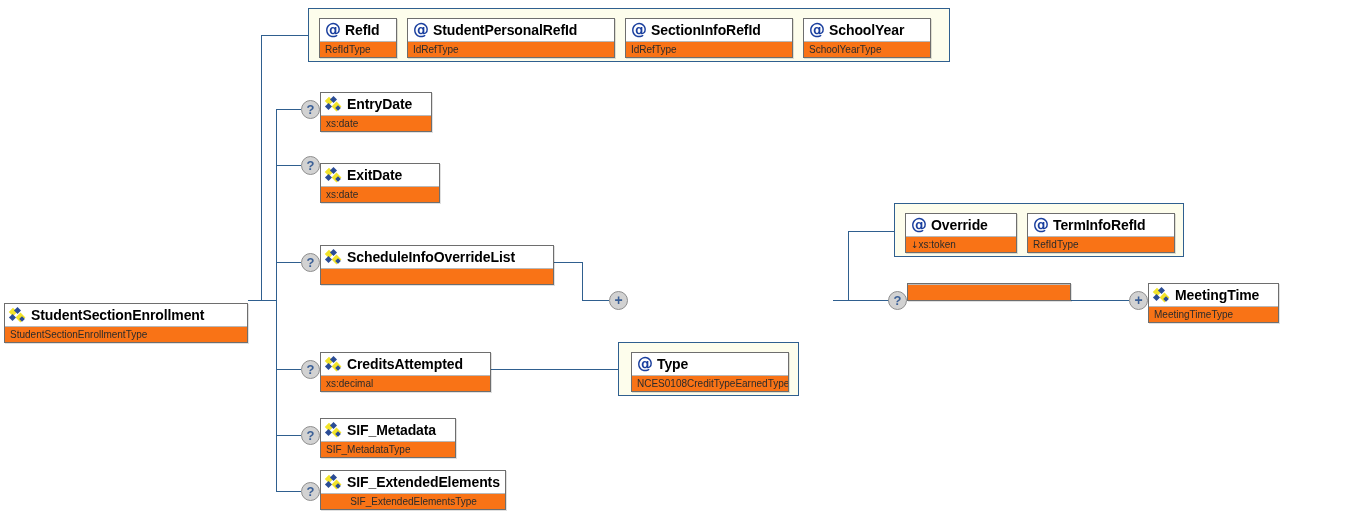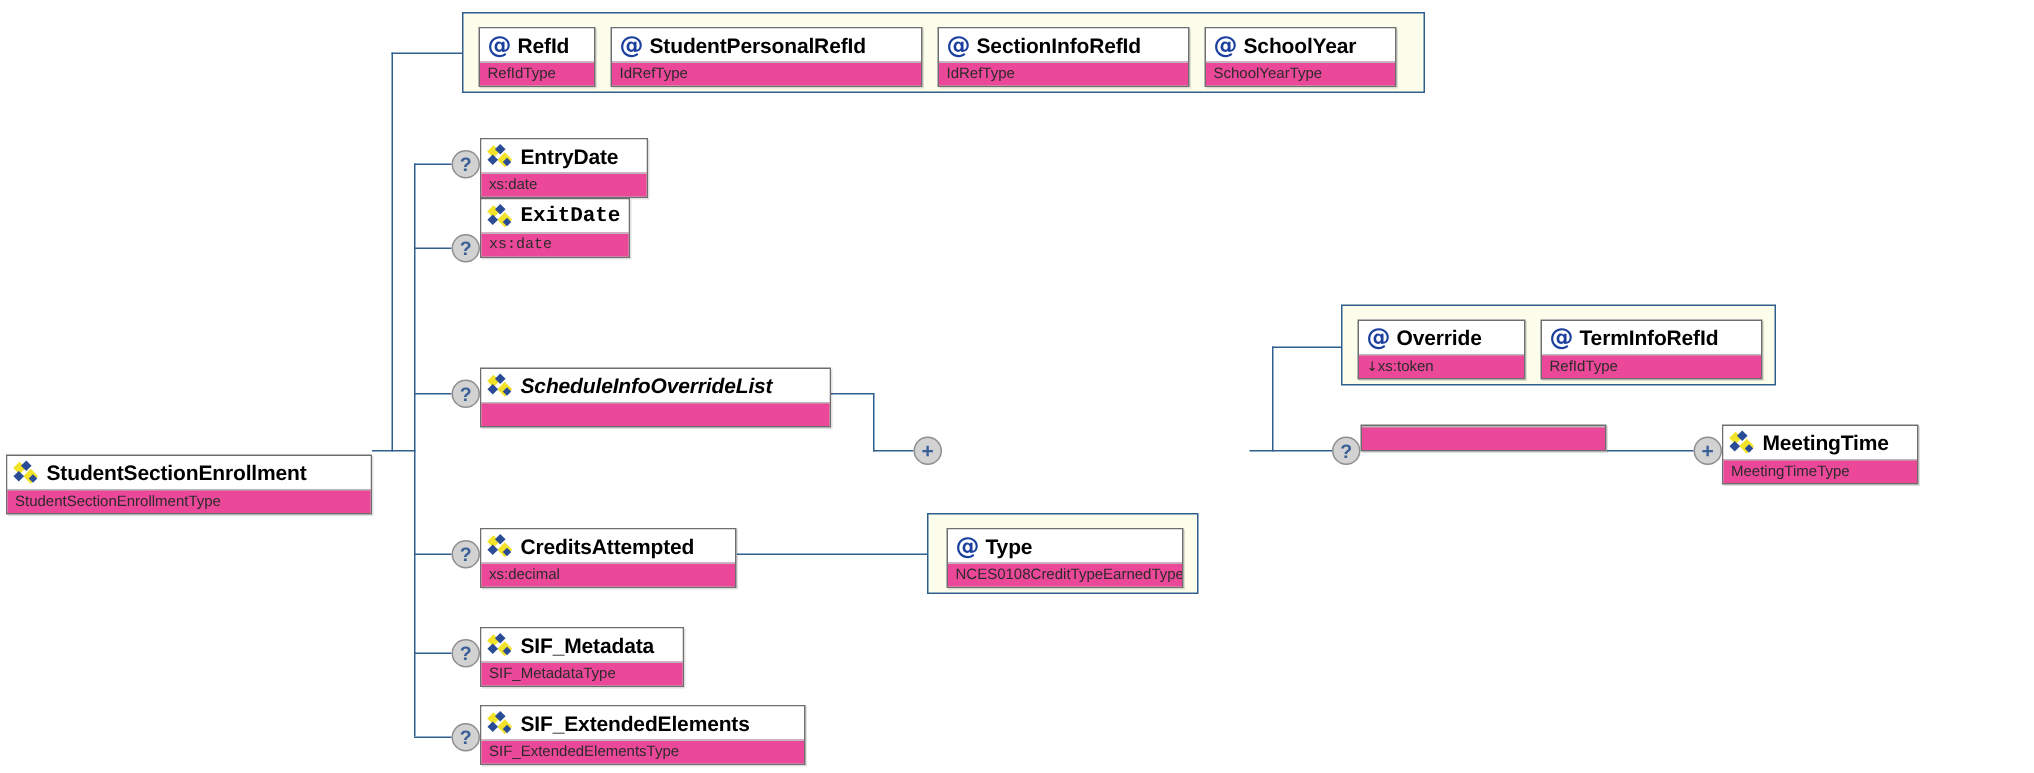--- a/index.html
+++ b/index.html
@@ -45,21 +45,21 @@
   .node .name {
     font-size: 14px;
     font-weight: bold;
     color: #000000;
     letter-spacing: -0.1px;
     line-height: 15px;
   }
   .node .typestrip {
     box-sizing: border-box;
     height: 16px;
-    background: #ec4899;
+    background: #f97316;
     border-top: 1px solid #b9b9b9;
     padding: 0 4px 0 5px;
     font-size: 10px;
     color: #2b2b2b;
     line-height: 15px;
     white-space: nowrap;
     overflow: hidden;
   }
 
   
@@ -211,36 +211,36 @@
           <i class="s3"></i>
           <i class="s4"></i>
           <i class="s5"></i>
       </span>
       <span class="name">EntryDate</span>
     </div>
     <div class="typestrip">xs:date</div>
   </div>
 
   <div class="marker" style="left:301px; top:156px;">?</div>
-  <div class="node" style="left:320px; top:132px; width:100px;font-family:Liberation Mono, monospace;">
+  <div class="node" style="left:320px; top:163px; width:120px;">
     <div class="title">
       <span class="ico-el">
         <i class="s1"></i>
           <i class="s2"></i>
           <i class="s3"></i>
           <i class="s4"></i>
           <i class="s5"></i>
       </span>
       <span class="name">ExitDate</span>
     </div>
     <div class="typestrip">xs:date</div>
   </div>
 
   <div class="marker" style="left:301px; top:253px;">?</div>
-  <div class="node" style="left:320px; top:245px; width:234px;font-style:italic;">
+  <div class="node" style="left:320px; top:245px; width:234px;">
     <div class="title">
       <span class="ico-el">
         <i class="s1"></i>
           <i class="s2"></i>
           <i class="s3"></i>
           <i class="s4"></i>
           <i class="s5"></i>
       </span>
       <span class="name">ScheduleInfoOverrideList</span>
     </div>
@@ -322,21 +322,21 @@
           <i class="s3"></i>
           <i class="s4"></i>
           <i class="s5"></i>
       </span>
       <span class="name">SIF_Metadata</span>
     </div>
     <div class="typestrip">SIF_MetadataType</div>
   </div>
 
   <div class="marker" style="left:301px; top:482px;">?</div>
-  <div class="node" style="left:320px; top:470px; width:217px;">
+  <div class="node" style="left:320px; top:470px; width:186px;text-align:center;">
     <div class="title">
       <span class="ico-el">
         <i class="s1"></i>
           <i class="s2"></i>
           <i class="s3"></i>
           <i class="s4"></i>
           <i class="s5"></i>
       </span>
       <span class="name">SIF_ExtendedElements</span>
     </div>

